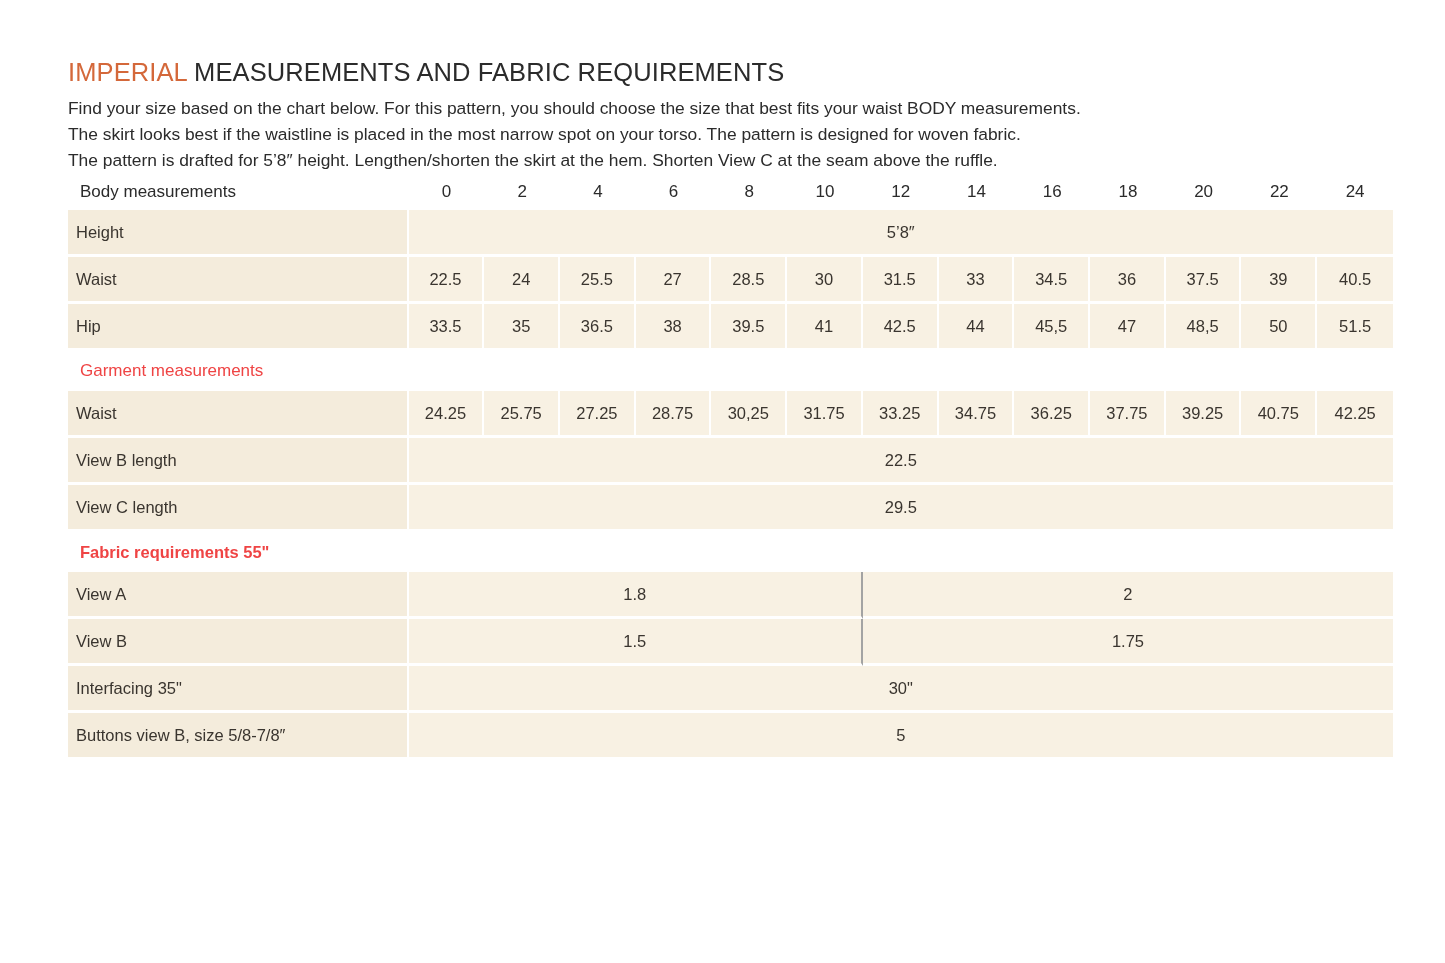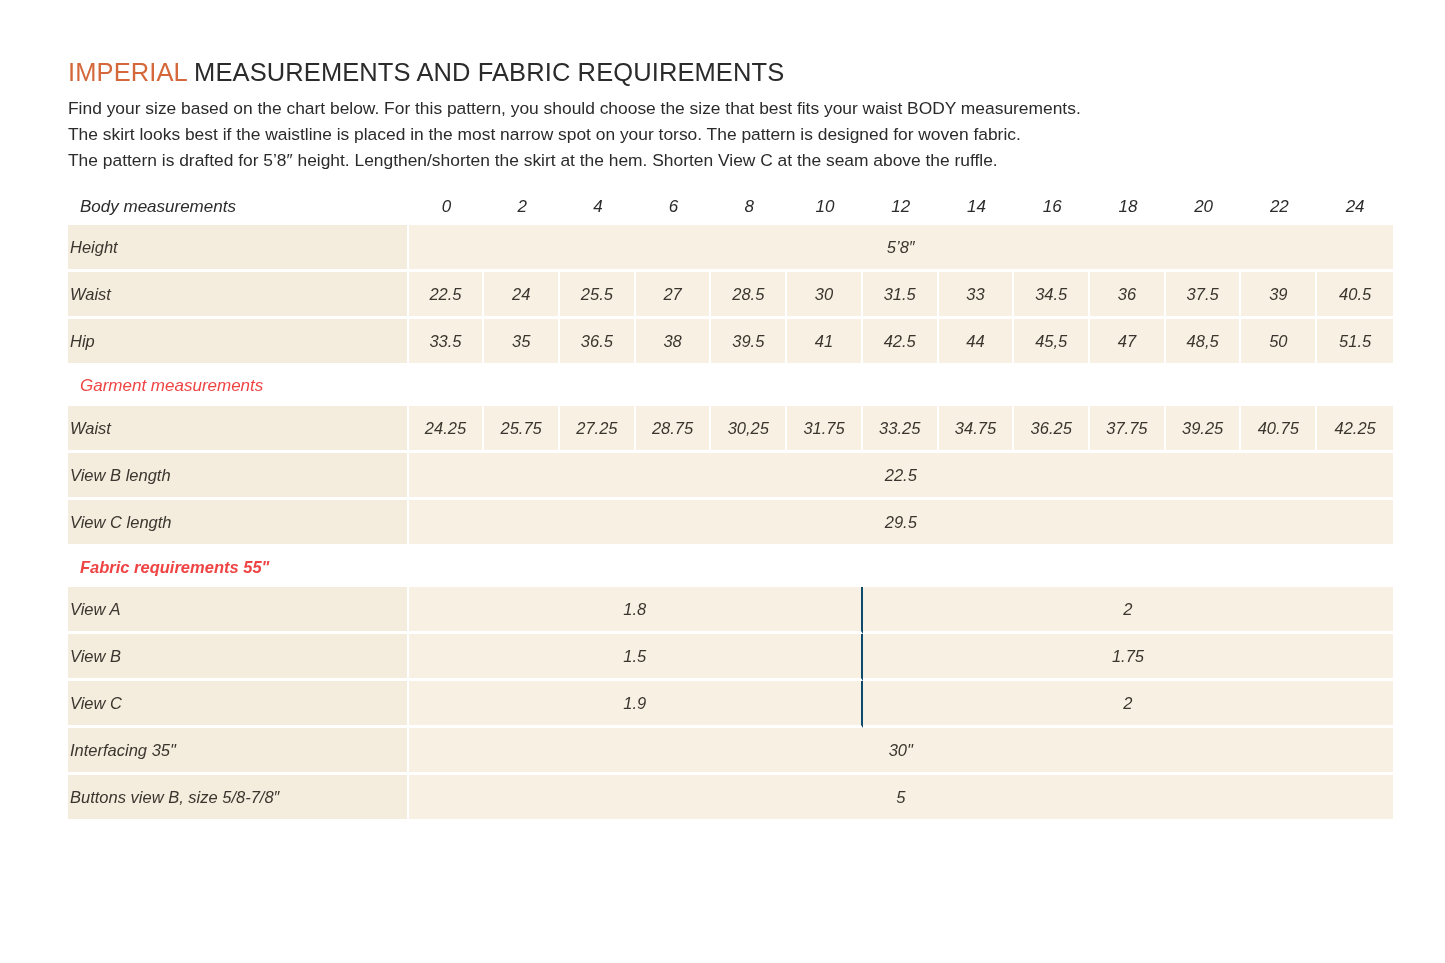--- a/index.html
+++ b/index.html
@@ -30,33 +30,32 @@
     font-weight: 400;
     color: #2b2b2b;
   }
   .title .accent {
     color: #d4683a;
   }
   .intro {
     font-size: 17.4px;
     line-height: 26px;
     color: #2b2b2b;
-    margin: 0 0 16px 0;
+    margin: 0 0 1px 0;
     max-width: 1300px;
   }
   .intro div { white-space: nowrap; }
 
   
   table.chart {
     border-collapse: separate;
     border-spacing: 0;
     width: 1325px;
     table-layout: fixed;
     font-size: 16px;
-    font-style: italic;
   }
   table.chart td, table.chart th {
     padding: 0;
     font-weight: 400;
     vertical-align: middle;
   }
   
   tr.sizes-row td {
     height: 36px;
     font-size: 17px;
@@ -85,27 +84,27 @@
     height: 44px;
     background: #f8f1e3;
     text-align: center;
     color: #3a352f;
     font-size: 16.5px;
     border-right: 2px solid #ffffff;
     border-bottom: 3px solid #ffffff;
   }
   tr.data td.label {
     text-align: left;
-    padding-left: 2px;
+    padding-left: 8px;
     background: #f4ecdc;
     color: #3a352f;
   }
   tr.data td.last { border-right: none; }
   tr.data td.span {
-    border-right: 2px solid #0c4a6e;
+    border-right: 2px solid #a3a3a3;
   }
 
   col.labelcol { width: 340px; }
   col.sizecol { width: 75.6px; }
 </style>
 </head>
 <body>
 
 <div class="page">
 
@@ -230,25 +229,20 @@
         <td class="label">View A</td>
         <td class="span" colspan="6">1.8</td>
         <td class="last" colspan="7">2</td>
       </tr>
       <tr class="data">
         <td class="label">View B</td>
         <td class="span" colspan="6">1.5</td>
         <td class="last" colspan="7">1.75</td>
       </tr>
       <tr class="data">
-        <td class="label">View C</td>
-        <td class="span" colspan="6">1.9</td>
-        <td class="last" colspan="7">2</td>
-      </tr>
-      <tr class="data">
         <td class="label">Interfacing 35"</td>
         <td class="last" colspan="13">30"</td>
       </tr>
       <tr class="data">
         <td class="label">Buttons view B, size 5/8-7/8″</td>
         <td class="last" colspan="13">5</td>
       </tr>
     </tbody>
   </table>
 </div>

